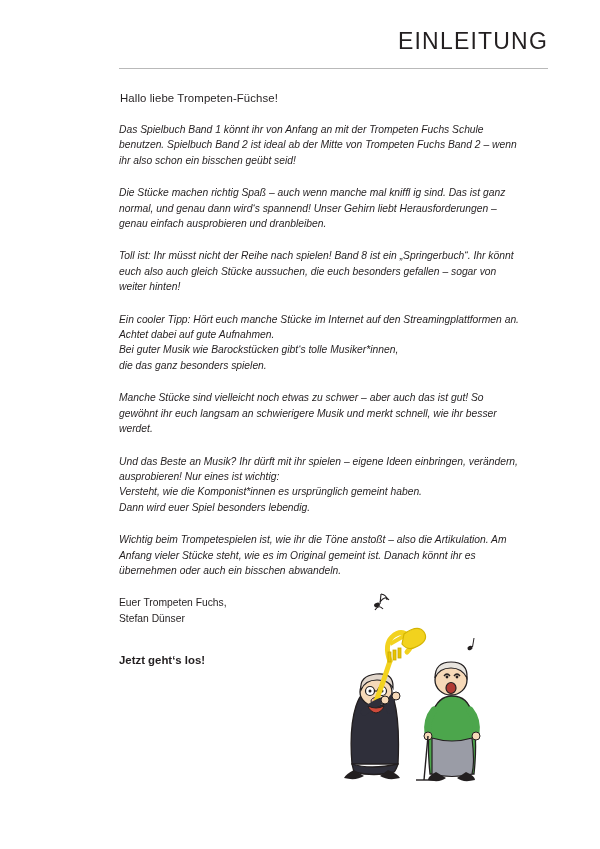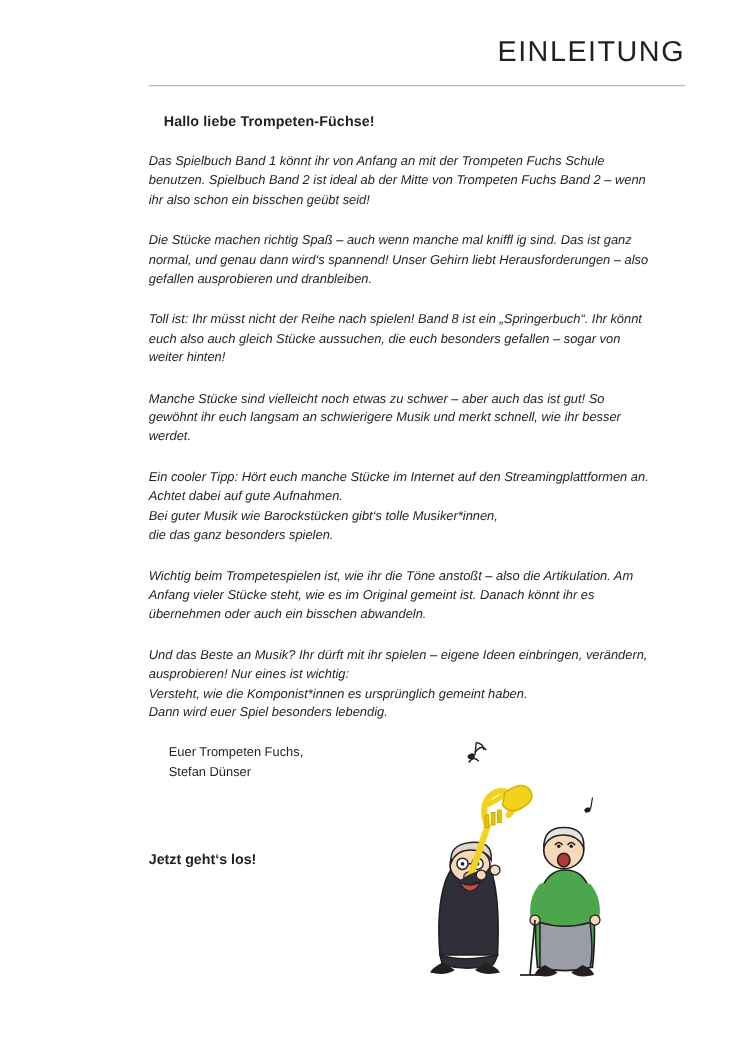--- a/index.html
+++ b/index.html
@@ -39,44 +39,44 @@
     background: #b9b9b9;
   }
   .content {
     position: absolute;
     left: 119px;
     top: 92px;
     width: 400px;
   }
   .heading {
     font-size: 11.4px;
-    font-weight: bold;
+    font-weight: normal;
     color: #231f20;
-    margin: 0 0 18px 12px;
+    margin: 0 0 18px 1px;
     letter-spacing: 0.1px;
   }
   p.para {
     font-size: 10.3px;
     line-height: 15.4px;
     margin: 0 0 17px 0;
     color: #231f20;
     font-style: italic;
   }
   p.para:last-child { margin-bottom: 0; }
   .signature {
     font-size: 10.3px;
     line-height: 15.4px;
-    margin: 16px;
+    margin: 0;
     color: #231f20;
   }
   .closing {
     font-size: 11.4px;
     font-weight: bold;
     color: #231f20;
-    margin-top: 56px;
+    margin-top: 28px;
   }
   .illustration {
     position: absolute;
     left: 318px;
     top: 588px;
     width: 190px;
     height: 200px;
   }
 </style>
 </head>
@@ -84,26 +84,26 @@
 
 <div class="page">
 
   <div class="title">EINLEITUNG</div>
   <div class="title-rule"></div>
 
   <div class="content">
     <div class="heading">Hallo liebe Trompeten-Füchse!</div>
 
     <p class="para">Das Spielbuch Band 1 könnt ihr von Anfang an mit der Trompeten Fuchs Schule benutzen. Spielbuch Band 2 ist ideal ab der Mitte von Trompeten Fuchs Band 2 – wenn ihr also schon ein bisschen geübt seid!</p>
-    <p class="para">Die Stücke machen richtig Spaß – auch wenn manche mal kniffl ig sind. Das ist ganz normal, und genau dann wird‘s spannend! Unser Gehirn liebt Herausforderungen – also gefallen ausprobieren und dranbleiben.</p>
+    <p class="para">Die Stücke machen richtig Spaß – auch wenn manche mal kniffl ig sind. Das ist ganz normal, und genau dann wird‘s spannend! Unser Gehirn liebt Herausforderungen – genau einfach ausprobieren und dranbleiben.</p>
     <p class="para">Toll ist: Ihr müsst nicht der Reihe nach spielen! Band 8 ist ein „Springerbuch“. Ihr könnt euch also auch gleich Stücke aussuchen, die euch besonders gefallen – sogar von weiter hinten!</p>
+    <p class="para">Ein cooler Tipp: Hört euch manche Stücke im Internet auf den Streamingplattformen an. Achtet dabei auf gute Aufnahmen.<br>Bei guter Musik wie Barockstücken gibt‘s tolle Musiker*innen,<br>die das ganz besonders spielen.</p>
     <p class="para">Manche Stücke sind vielleicht noch etwas zu schwer – aber auch das ist gut! So gewöhnt ihr euch langsam an schwierigere Musik und merkt schnell, wie ihr besser werdet.</p>
-    <p class="para">Ein cooler Tipp: Hört euch manche Stücke im Internet auf den Streamingplattformen an. Achtet dabei auf gute Aufnahmen.<br>Bei guter Musik wie Barockstücken gibt‘s tolle Musiker*innen,<br>die das ganz besonders spielen.</p>
+    <p class="para">Und das Beste an Musik? Ihr dürft mit ihr spielen – eigene Ideen einbringen, verändern, ausprobieren! Nur eines ist wichtig:<br>Versteht, wie die Komponist*innen es ursprünglich gemeint haben.<br>Dann wird euer Spiel besonders lebendig.</p>
     <p class="para">Wichtig beim Trompetespielen ist, wie ihr die Töne anstoßt – also die Artikulation. Am Anfang vieler Stücke steht, wie es im Original gemeint ist. Danach könnt ihr es übernehmen oder auch ein bisschen abwandeln.</p>
-    <p class="para">Und das Beste an Musik? Ihr dürft mit ihr spielen – eigene Ideen einbringen, verändern, ausprobieren! Nur eines ist wichtig:<br>Versteht, wie die Komponist*innen es ursprünglich gemeint haben.<br>Dann wird euer Spiel besonders lebendig.</p>
 
     <p class="signature">Euer Trompeten Fuchs,<br>Stefan Dünser</p>
 
     <div class="closing">Jetzt geht‘s los!</div>
   </div>
 
   <div class="illustration">
     <svg width="190" height="200" viewBox="0 0 190 200" xmlns="http://www.w3.org/2000/svg">
 
       <g stroke="#231f20" stroke-width="1.2" fill="none">

